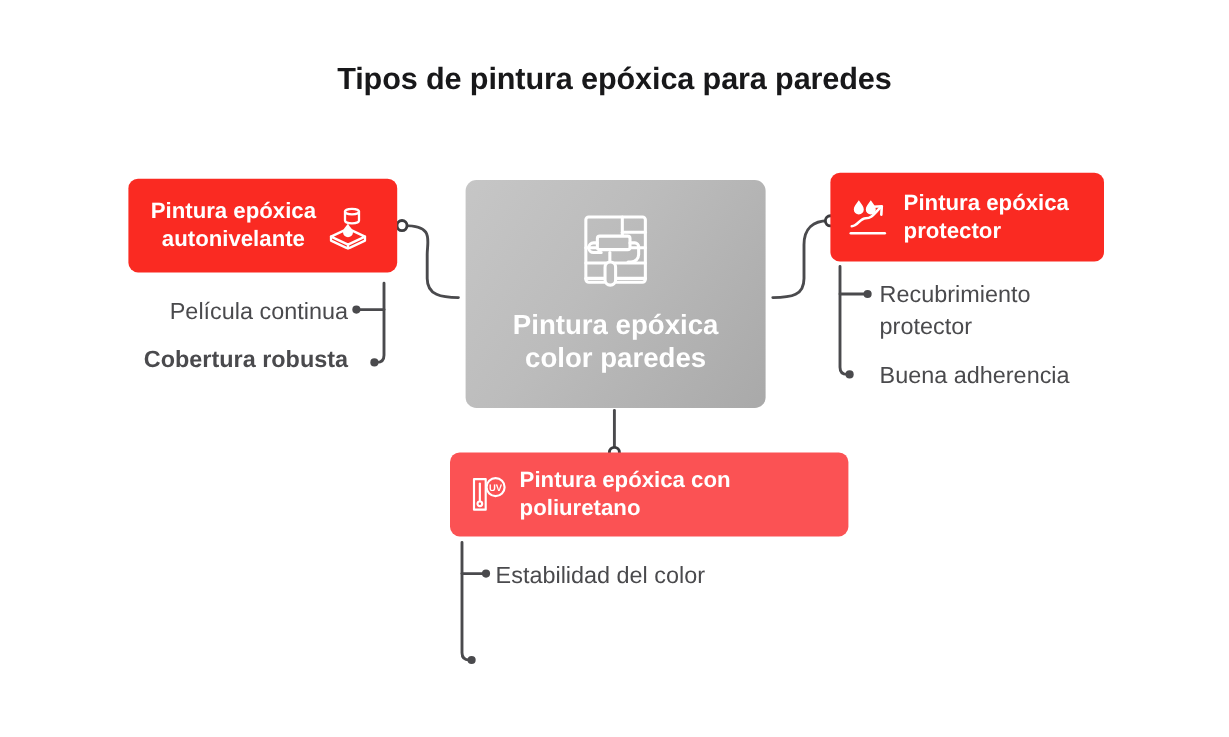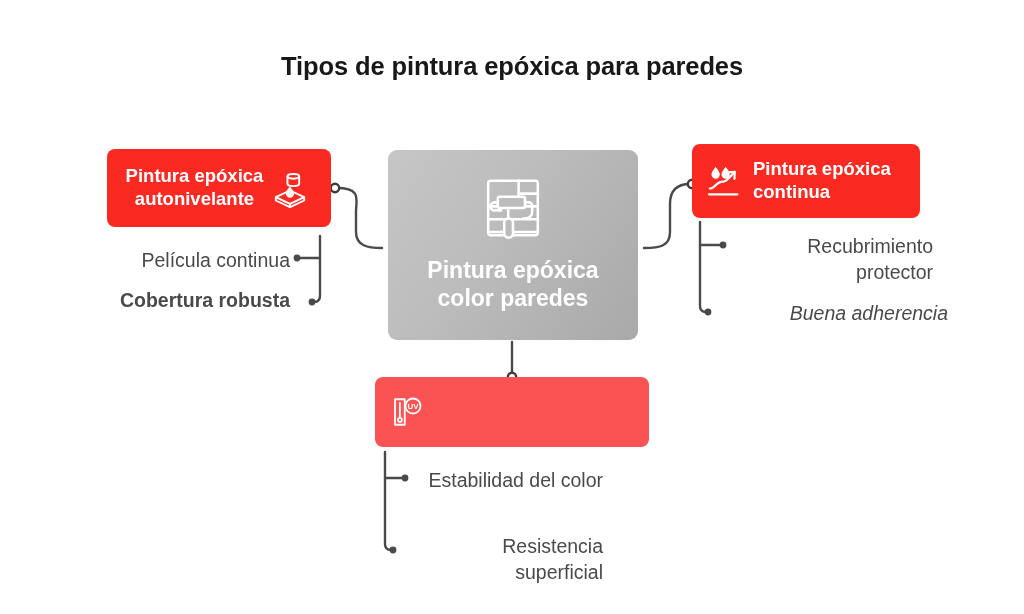--- a/index.html
+++ b/index.html
@@ -123,47 +123,46 @@
   #card-poliamida .card-icon {
     margin-right: 9px;
     width: 40px;
     height: 40px;
   }
 
   
   #card-poliuretano {
     left: 375px;
     top: 377px;
-    width: 274px;
+    width: 332px;
     height: 70px;
     background: #fb5254;
     padding: 0 12px 0 14px;
   }
   #card-poliuretano .card-icon {
     margin-right: 8px;
     width: 36px;
     height: 36px;
   }
 
   
   .bullet {
     position: absolute;
     color: #4a4a4d;
     font-size: 19.5px;
     line-height: 1.32;
-    text-align: right;
   }
   .bullet.right-align {
     text-align: right;
   }
 
   #bullet-pelicula      { left: 60px;  top: 248px; width: 230px; text-align: right; }
   #bullet-cobertura     { left: 60px;  top: 288px; width: 230px; font-weight: bold; }
   #bullet-recubrimiento { left: 733px; top: 234px; width: 200px; }
-  #bullet-adherencia    { left: 733px; top: 301px; width: 215px; font-style: italic; }
+  #bullet-adherencia    { left: 733px; top: 301px; width: 215px; }
   #bullet-estabilidad   { left: 413px; top: 468px; width: 190px; }
   #bullet-resistencia   { left: 413px; top: 534px; width: 190px; }
 </style>
 </head>
 <body>
 
 <div id="stage">
 
   <div class="page-title">Tipos de pintura epóxica para paredes</div>
 
@@ -263,37 +262,40 @@
       <g fill="none" stroke="#ffffff" stroke-width="2.6" stroke-linecap="round" stroke-linejoin="round">
 
         <path d="M7 33 C13 33 15 25 21 25 C27 25 29 21 36 14"></path>
         <path d="M28.5 13.5 L37 13 L36.5 21.5"></path>
 
         <line x1="6" y1="40" x2="40" y2="40"></line>
       </g>
     </svg>
     <div class="card-label">
       <span>Pintura epóxica</span><br>
-      <span>continua</span>
+      <span>protector</span>
     </div>
   </div>
 
   <div class="bullet" id="bullet-recubrimiento">Recubrimiento protector</div>
   <div class="bullet" id="bullet-adherencia">Buena adherencia</div>
 
   <div class="card" id="card-poliuretano">
     <svg class="card-icon" viewBox="0 0 48 48">
       <g fill="none" stroke="#ffffff" stroke-width="2.4" stroke-linecap="round" stroke-linejoin="round">
 
         <path d="M8 7 h13 v34 h-13 z"></path>
         <line x1="14.5" y1="12" x2="14.5" y2="31"></line>
         <circle cx="14.5" cy="34.5" r="2.6"></circle>
 
         <circle cx="32" cy="16" r="10"></circle>
       </g>
       <text x="32" y="20.2" text-anchor="middle" font-family="Liberation Sans, sans-serif" font-size="10.5" font-weight="bold" fill="#ffffff">UV</text>
     </svg>
+    <div class="card-label">
+      <span>Pintura epóxica con</span><br>
+      <span>poliuretano</span>
+    </div>
   </div>
 
   <div class="bullet" id="bullet-estabilidad">Estabilidad del color</div>
-  <div class="bullet" id="bullet-resistencia">Resistencia superficial</div>
 
 </div>
 
 </body></html>

